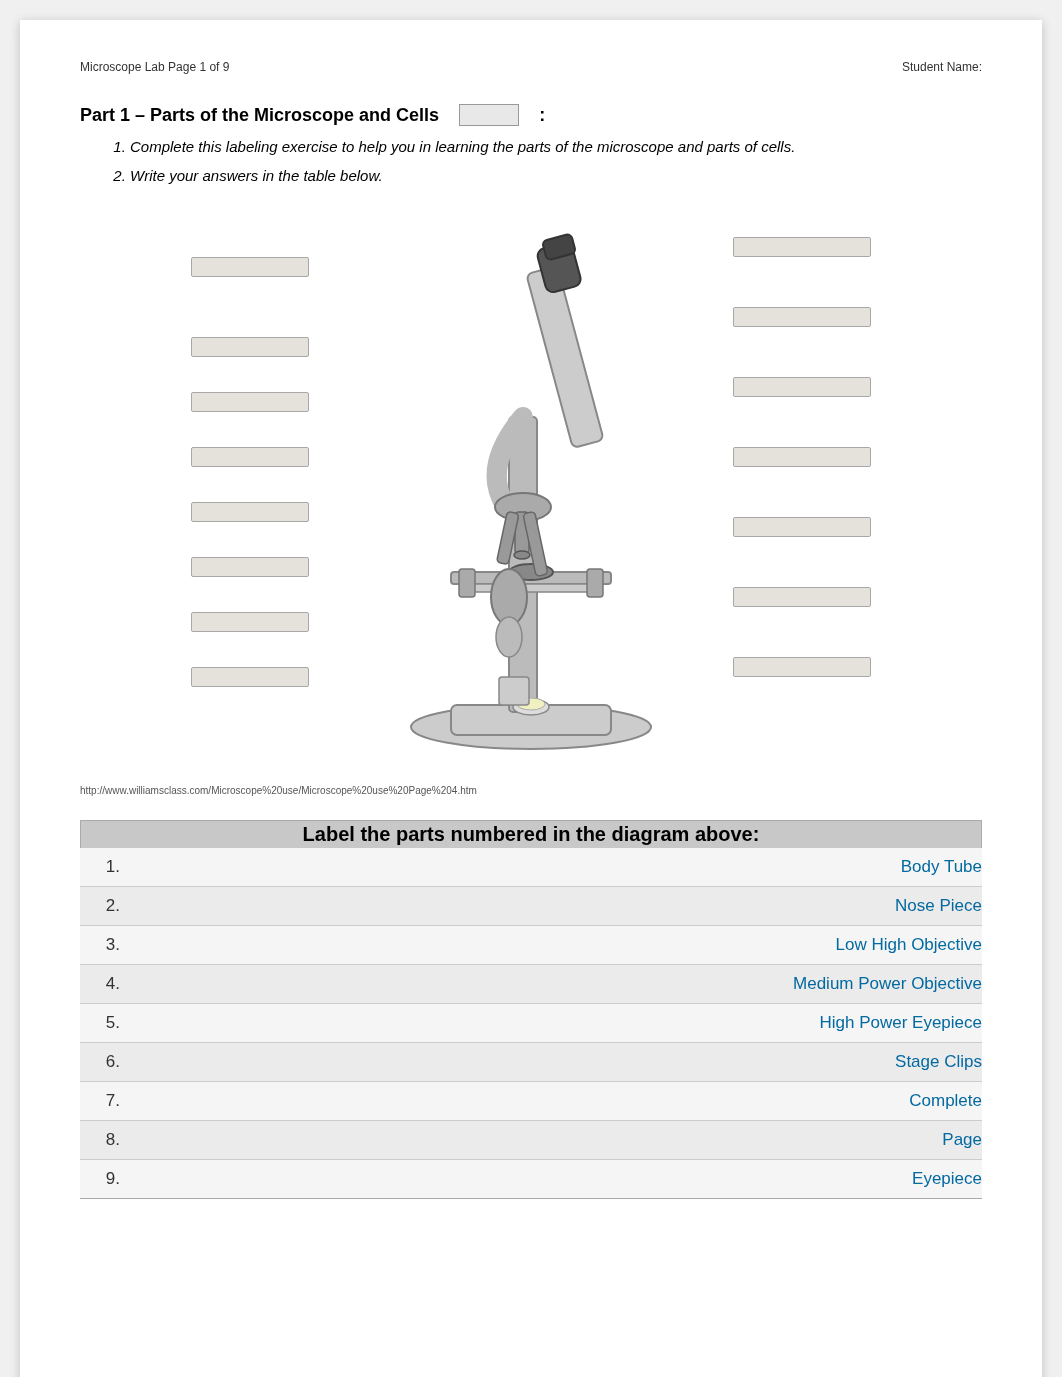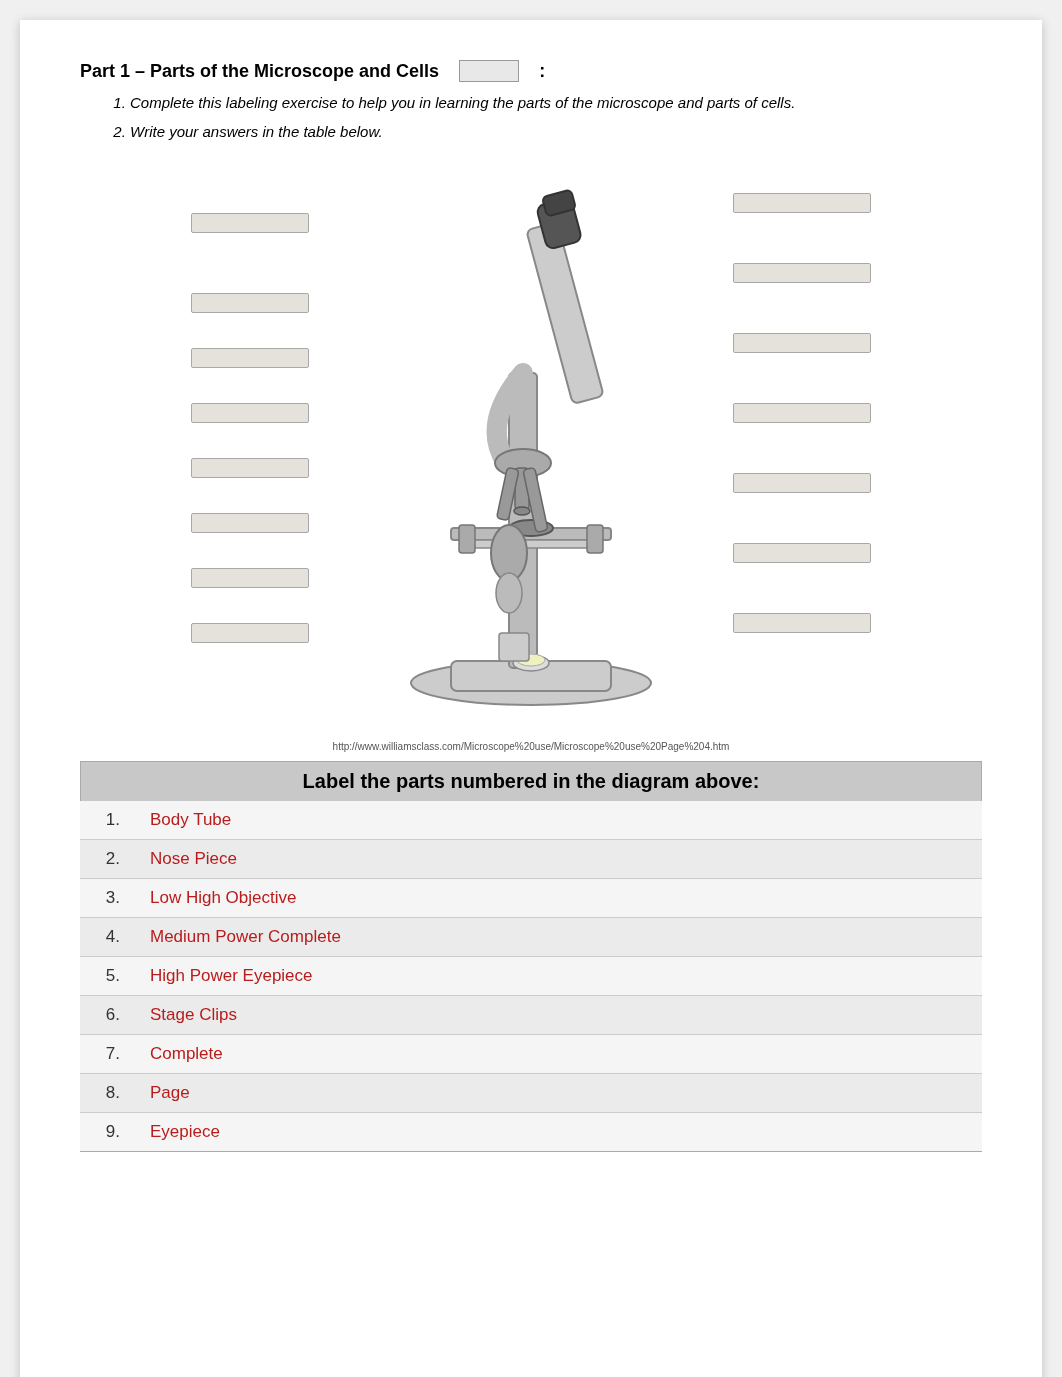--- a/index.html
+++ b/index.html
@@ -85,33 +85,33 @@
       position: relative;
     }
 
     .diagram-wrapper {
       position: relative;
       width: 680px;
       height: 560px;
     }
 
     .diagram-source {
-      text-align: center;
+      text-align: left;
       font-size: 10px;
       color: #555;
-      margin-bottom: 9px;
+      margin-bottom: 24px;
     }
 
     
     .label-table-header {
       background: #c8c8c8;
       text-align: center;
       font-size: 20px;
       font-weight: bold;
-      padding: 8px;
+      padding: 2px;
       margin-bottom: 0;
       border: 1px solid #aaa;
       border-bottom: none;
     }
 
     .label-table {
       width: 100%;
       border-collapse: collapse;
     }
 
@@ -119,21 +119,22 @@
       border-bottom: 1px solid #ccc;
     }
 
     .label-table tr:last-child {
       border-bottom: 1px solid #aaa;
     }
 
     .label-table td {
       padding: 9px 0 9px 0;
       font-size: 17px;
-      color: #b91c1c;
+      color: #0369a1;
+      text-align: right;
     }
 
     .label-table td:first-child {
       width: 60px;
       text-align: right;
       padding-right: 20px;
       font-weight: normal;
       color: #333;
     }
 
@@ -188,20 +189,26 @@
     .lbl-right {
       width: 138px;
       right: 0;
     }
   </style>
 </head>
 <body>
 
 <div class="page">
 
+  <div class="page-header">
+    <div class="page-header-left">
+      <span>Microscope Lab Page    1 of 9</span>
+    </div>
+    <div>Student Name:</div>
+  </div>
 
   <div class="part-title">
     <span>Part 1 –    Parts of the Microscope and Cells</span>
     <span class="part-title-box"></span>
     <span>:</span>
   </div>
 
   <div class="instructions">
     <ol>
       <li>Complete this labeling exercise to help you in learning the parts of the microscope and parts of cells.</li>
@@ -292,21 +299,21 @@
         <tr>
       <td>2.</td>
       <td>Nose Piece</td>
     </tr>
         <tr>
       <td>3.</td>
       <td>Low High Objective</td>
     </tr>
         <tr>
       <td>4.</td>
-      <td>Medium Power Complete</td>
+      <td>Medium Power Objective</td>
     </tr>
         <tr>
       <td>5.</td>
       <td>High Power Eyepiece</td>
     </tr>
         <tr>
       <td>6.</td>
       <td>Stage Clips</td>
     </tr>
         <tr>

